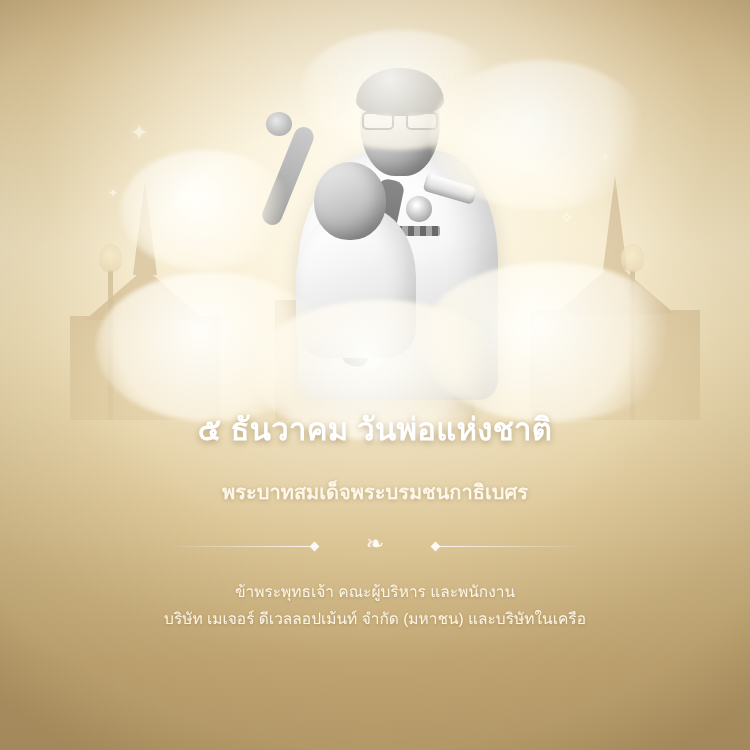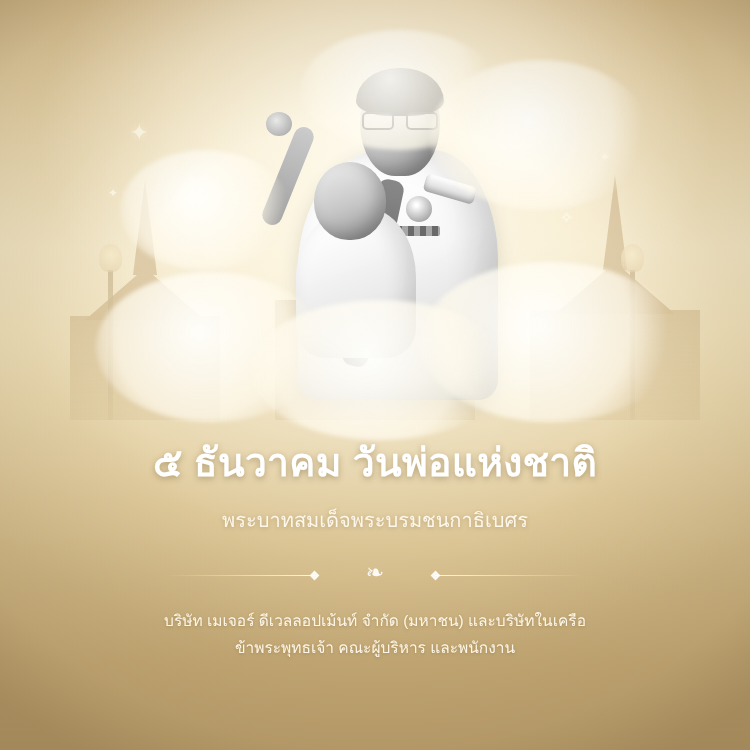--- a/index.html
+++ b/index.html
@@ -260,34 +260,35 @@
   .content {
     position: absolute;
     left: 0;
     right: 0;
     bottom: 0;
     top: 405px;
     text-align: center;
     color: #ffffff;
   }
   .headline {
-    margin-top: 32px;
-    font-size: 39px;
+    margin-top: 4px;
+    font-size: 31px;
     font-weight: bold;
     line-height: 1.34;
     letter-spacing: 0.3px;
     color: #ffffff;
     text-shadow: 0 2px 6px rgba(120,95,50,0.45);
   }
   .subline {
-    margin-top: 16px;
+    margin-top: 26px;
     font-size: 20px;
     line-height: 1.52;
     color: #fdf7ea;
     text-shadow: 0 1px 4px rgba(120,95,50,0.35);
+    font-weight: bold;
   }
 
   .divider {
     margin: 28px auto 0;
     width: 420px;
     height: 22px;
     position: relative;
   }
   .divider .line {
     position: absolute;
@@ -402,17 +403,17 @@
 
     <div class="divider">
       <div class="line left"></div>
       <div class="dot d1"></div>
       <div class="ornament">❧</div>
       <div class="dot d2"></div>
       <div class="line right"></div>
     </div>
 
     <div class="footer">
+      <div>ข้าพระพุทธเจ้า คณะผู้บริหาร และพนักงาน</div>
       <div>บริษัท เมเจอร์ ดีเวลลอปเม้นท์ จำกัด (มหาชน) และบริษัทในเครือ</div>
-      <div>ข้าพระพุทธเจ้า คณะผู้บริหาร และพนักงาน</div>
     </div>
   </div>
 </div>
 
 </body></html>

